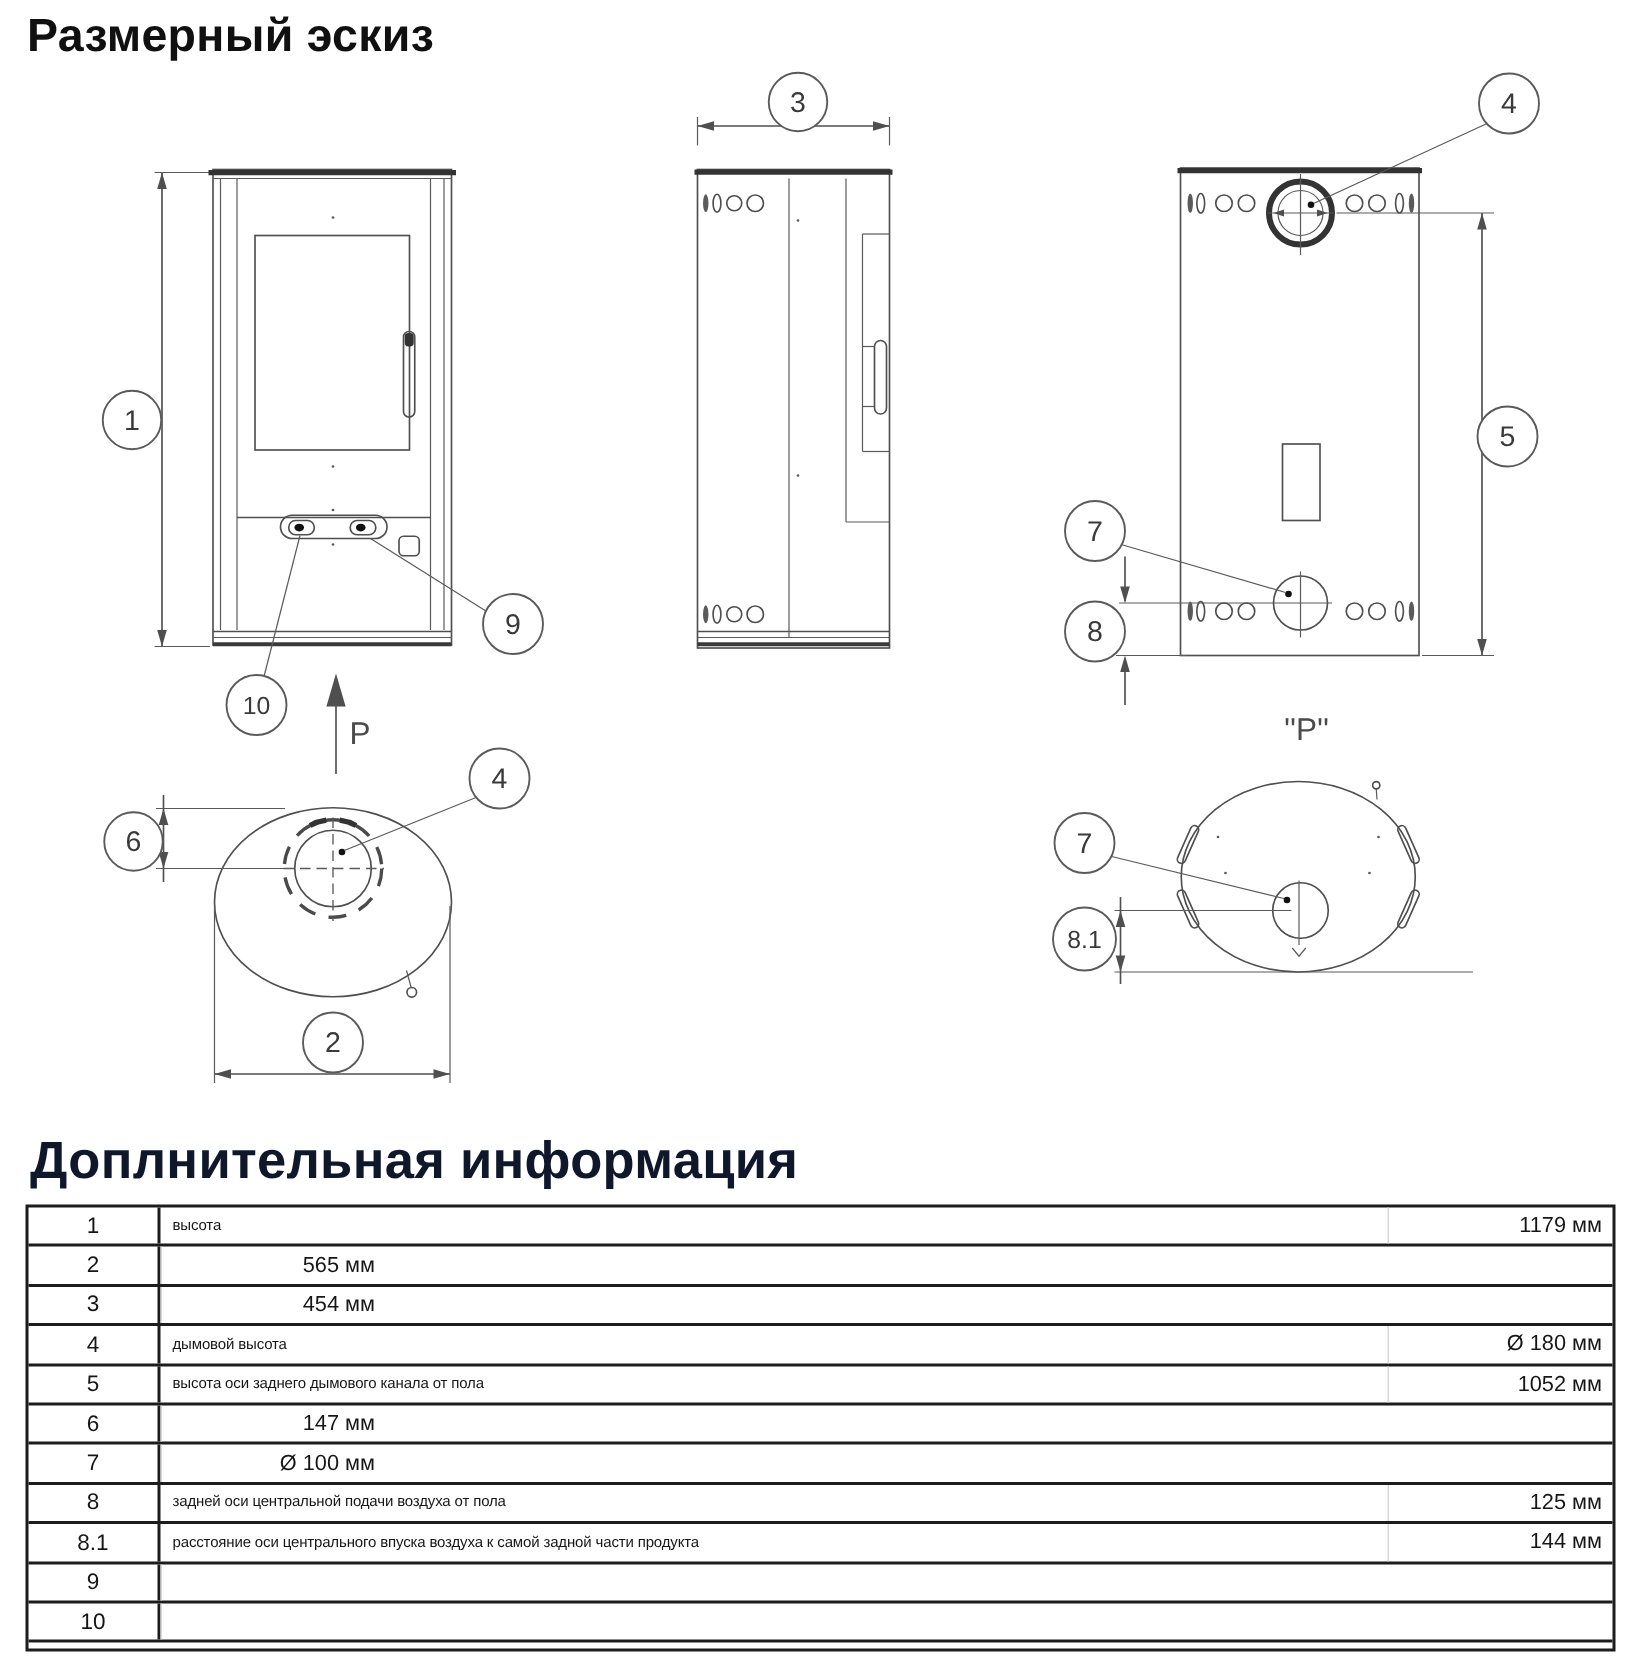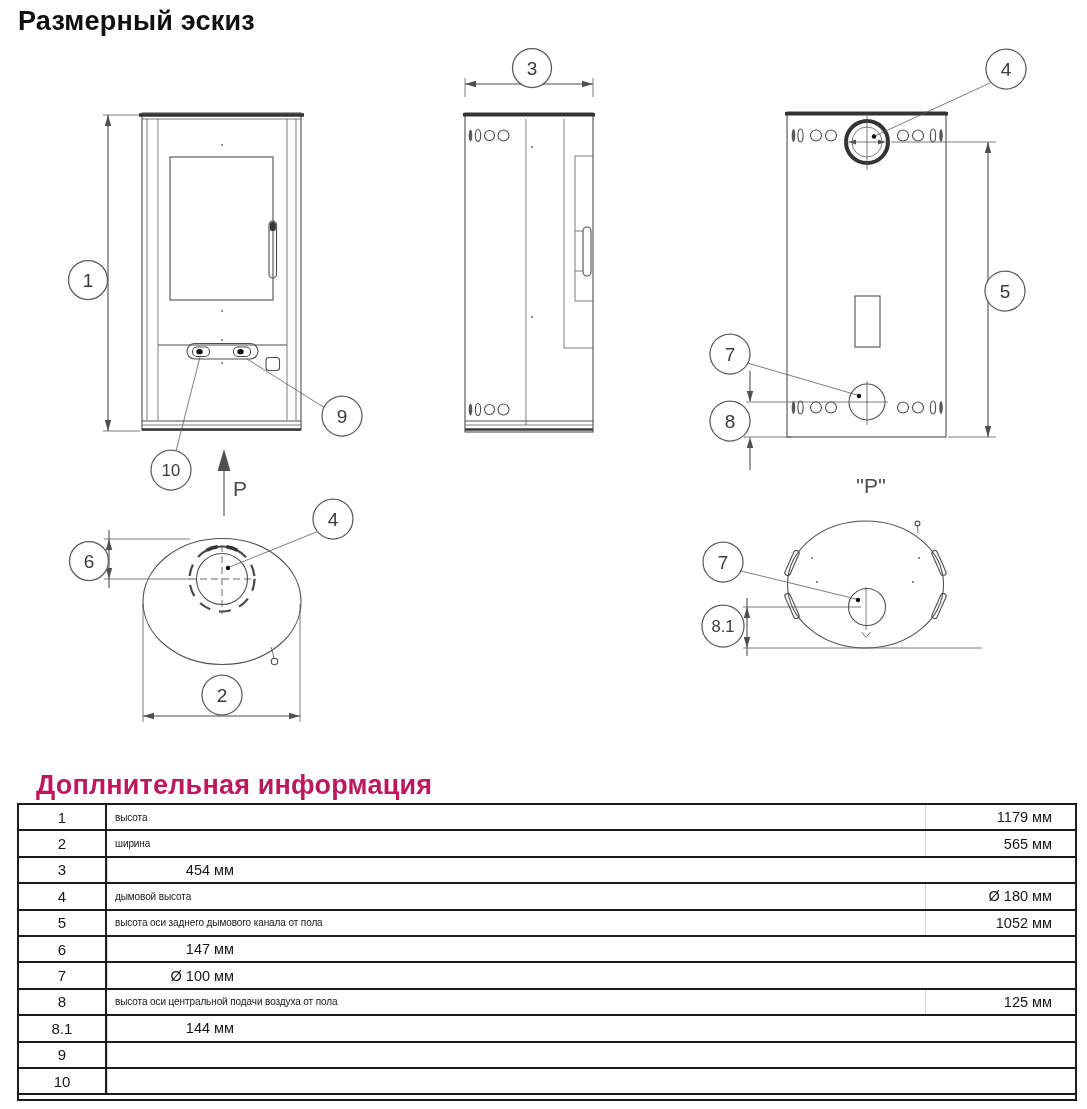--- a/index.html
+++ b/index.html
@@ -1,29 +1,29 @@
 <!DOCTYPE html>
 <html><head>
 <meta charset="utf-8">
 <style>
   html,body{margin:0;padding:0;background:#fff;}
   .page{position:relative;width:1087px;height:1109px;background:#ffffff;
         font-family:"Liberation Sans",sans-serif;color:#161616;overflow:hidden;}
-  .main-title{position:absolute;left:18px;top:6px;margin:0;font-size:27px;font-weight:bold;color:#101010;letter-spacing:.2px;}
-  .section-title{position:absolute;left:20px;top:754px;margin:16px;font-size:27px;font-weight:bold;color:#be185d;letter-spacing:.2px;}
+  .main-title{position:absolute;left:18px;top:6px;margin:0;font-size:31px;font-weight:bold;color:#101010;letter-spacing:.2px;}
+  .section-title{position:absolute;left:20px;top:754px;margin:0;font-size:35px;font-weight:bold;color:#0f172a;letter-spacing:.2px;}
   .sketch{position:absolute;left:0;top:0;}
 
   
   .spec-table{position:absolute;left:17px;top:803px;width:1060px;border:2px solid #1c1c1c;box-sizing:border-box;background:#fff;}
   .t-row{display:flex;box-sizing:border-box;height:26.4px;border-top:2px solid #1c1c1c;align-items:stretch;}
   .t-row:first-child{border-top:none;height:24.4px;}
   .c-num{width:88px;border-right:2px solid #1c1c1c;display:flex;align-items:center;justify-content:center;
          font-size:15px;box-sizing:border-box;}
   .c-label{flex:1;display:flex;align-items:center;padding-left:8px;font-size:10px;letter-spacing:-.1px;white-space:nowrap;overflow:hidden;}
-  .c-value{width:150px;display:flex;align-items:center;justify-content:flex-end;padding-right:23px;
+  .c-value{width:150px;display:flex;align-items:center;justify-content:flex-end;padding-right:7px;
            font-size:14.5px;border-left:1px solid #d8d8d8;box-sizing:border-box;white-space:nowrap;}
   .t-stub{height:4px;border-top:2px solid #1c1c1c;}
 
   
   .ln{stroke:#4f4f4f;stroke-width:1.1;fill:none;}
   .thin{stroke:#5a5a5a;stroke-width:.8;fill:none;}
   .thick{stroke:#333;stroke-width:3.5;fill:none;}
   .heavy{stroke:#333;stroke-width:4;fill:none;}
   .dash{stroke:#5a5a5a;stroke-width:.9;fill:none;stroke-dasharray:7 4;}
   .ah{fill:#4f4f4f;stroke:none;}
@@ -294,21 +294,20 @@
   <h2 class="section-title">Доплнительная информация</h2>
 
   <div class="spec-table">
     <div class="t-row">
       <div class="c-num">1</div>
       <div class="c-label">высота</div>
       <div class="c-value">1179 мм</div>
     </div>
     <div class="t-row">
       <div class="c-num">2</div>
-      <div class="c-label">ширина</div>
       <div class="c-value">565 мм</div>
     </div>
     <div class="t-row">
       <div class="c-num">3</div>
       <div class="c-value">454 мм</div>
     </div>
     <div class="t-row">
       <div class="c-num">4</div>
       <div class="c-label">дымовой высота</div>
       <div class="c-value">Ø 180 мм</div>
@@ -321,25 +320,26 @@
     <div class="t-row">
       <div class="c-num">6</div>
       <div class="c-value">147 мм</div>
     </div>
     <div class="t-row">
       <div class="c-num">7</div>
       <div class="c-value">Ø 100 мм</div>
     </div>
     <div class="t-row">
       <div class="c-num">8</div>
-      <div class="c-label">высота оси центральной подачи воздуха от пола</div>
+      <div class="c-label">задней оси центральной подачи воздуха от пола</div>
       <div class="c-value">125 мм</div>
     </div>
     <div class="t-row">
       <div class="c-num">8.1</div>
+      <div class="c-label">расстояние оси центрального впуска воздуха к самой задной части продукта</div>
       <div class="c-value">144 мм</div>
     </div>
     <div class="t-row">
       <div class="c-num">9</div>
       <div class="c-value"></div>
     </div>
     <div class="t-row">
       <div class="c-num">10</div>
       <div class="c-value"></div>
     </div>

